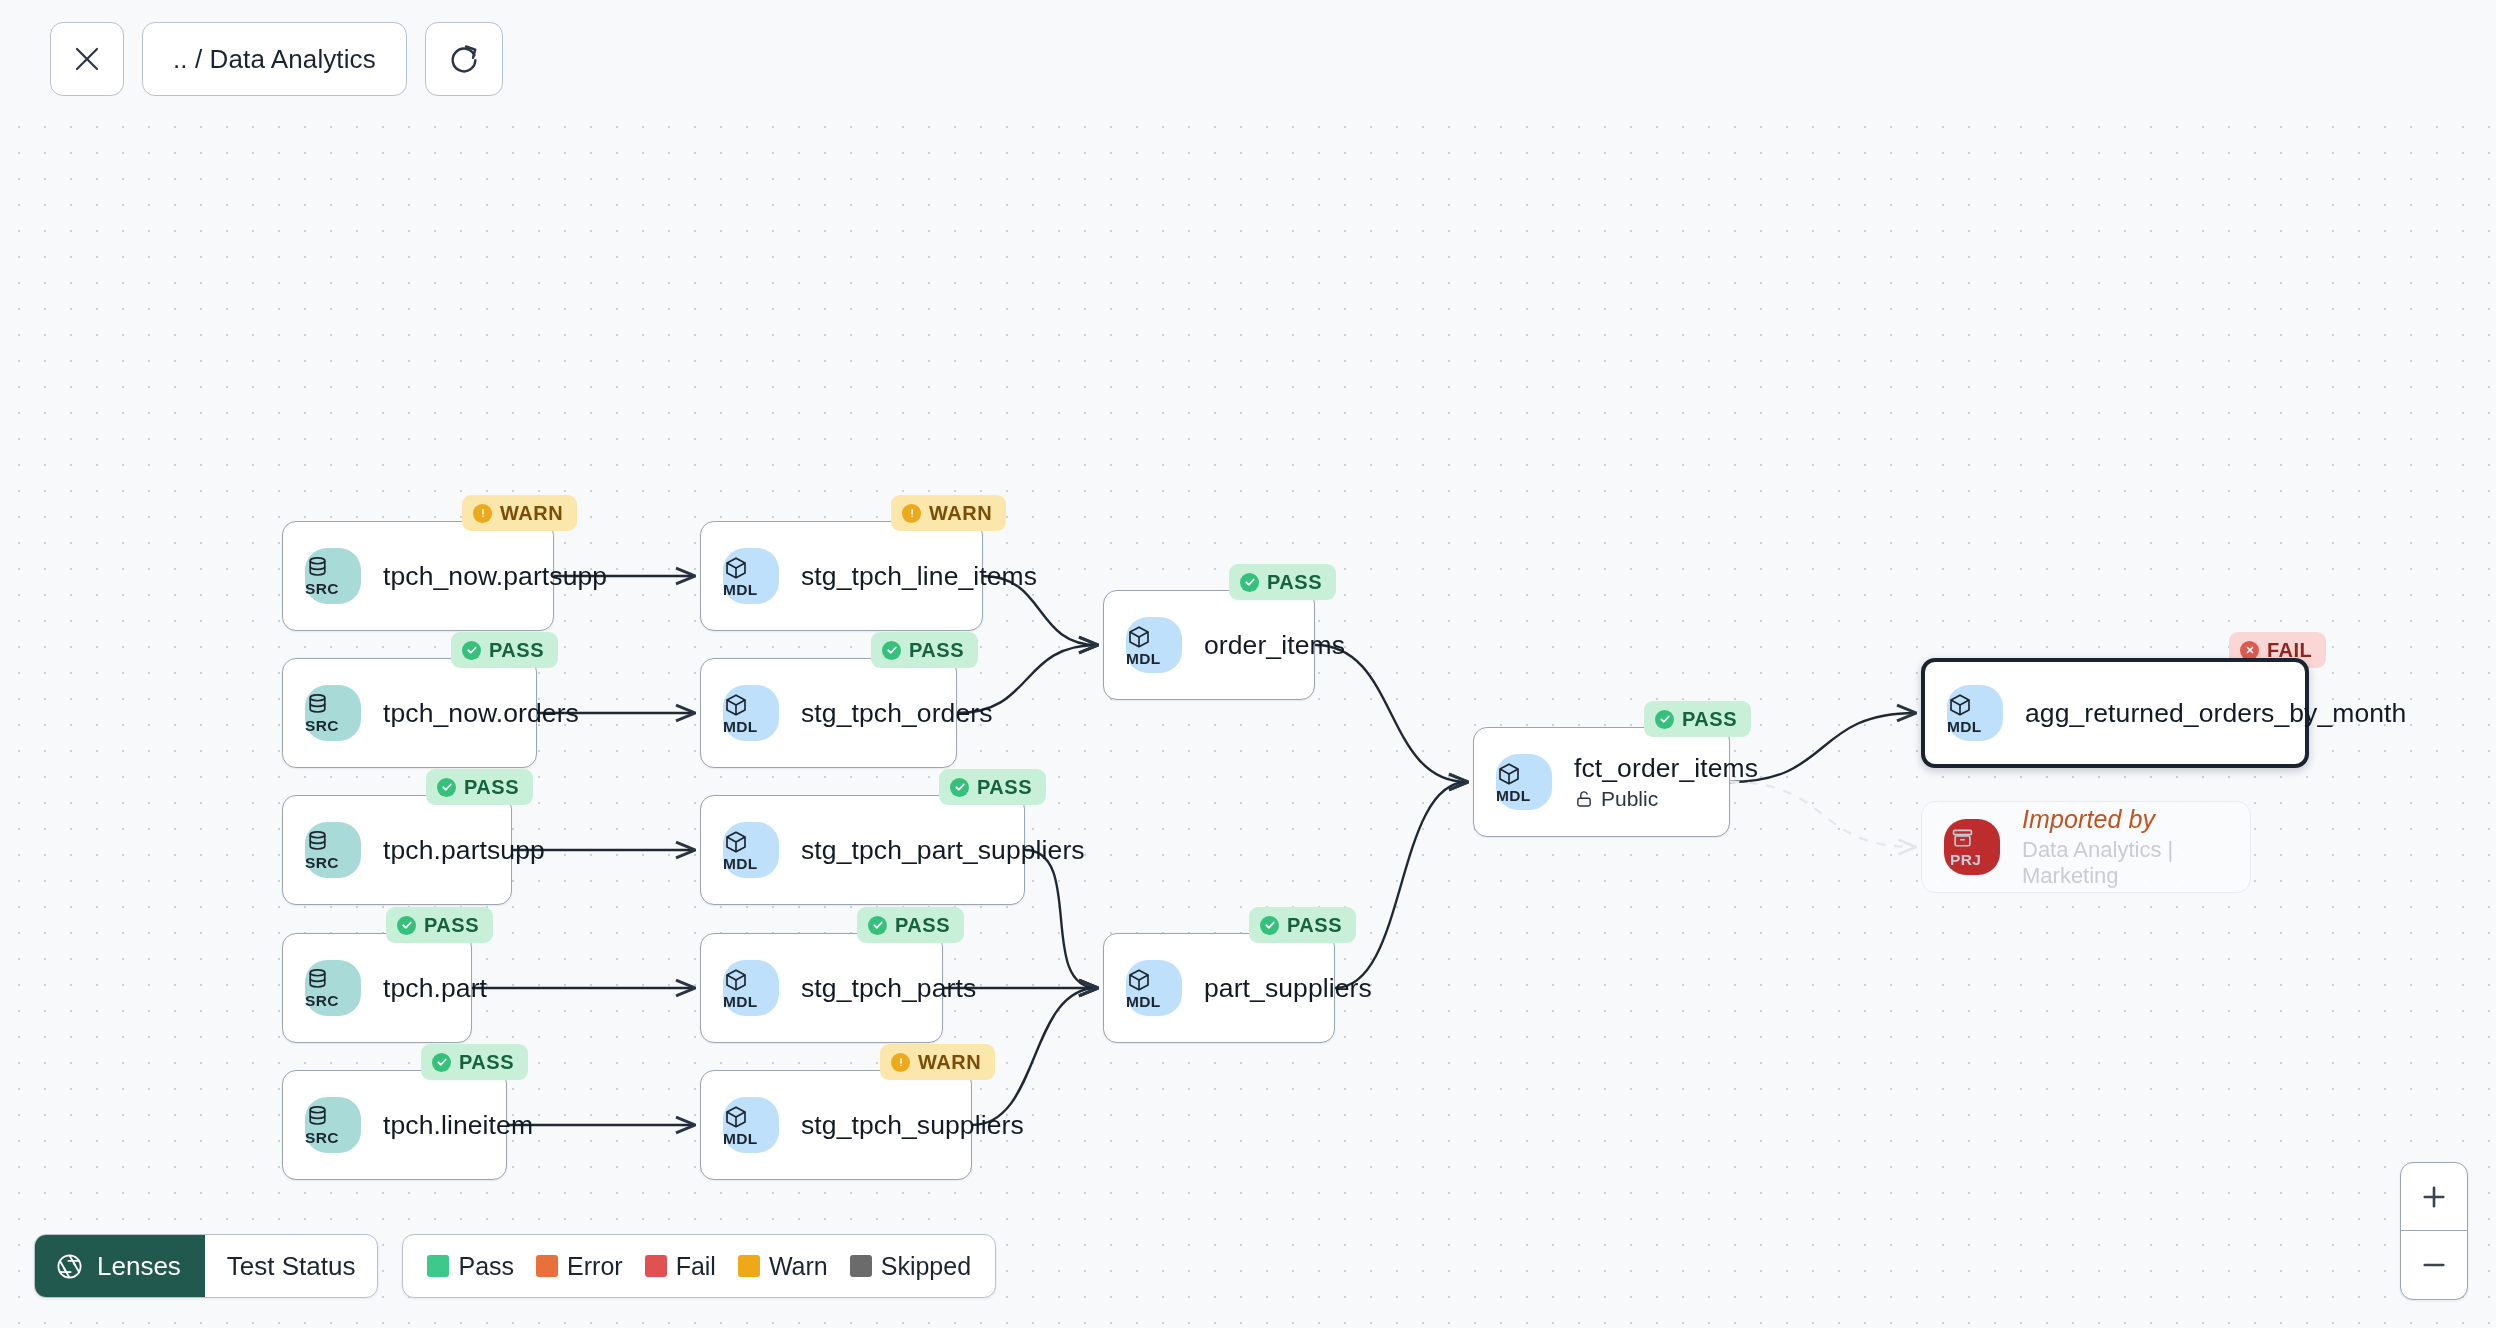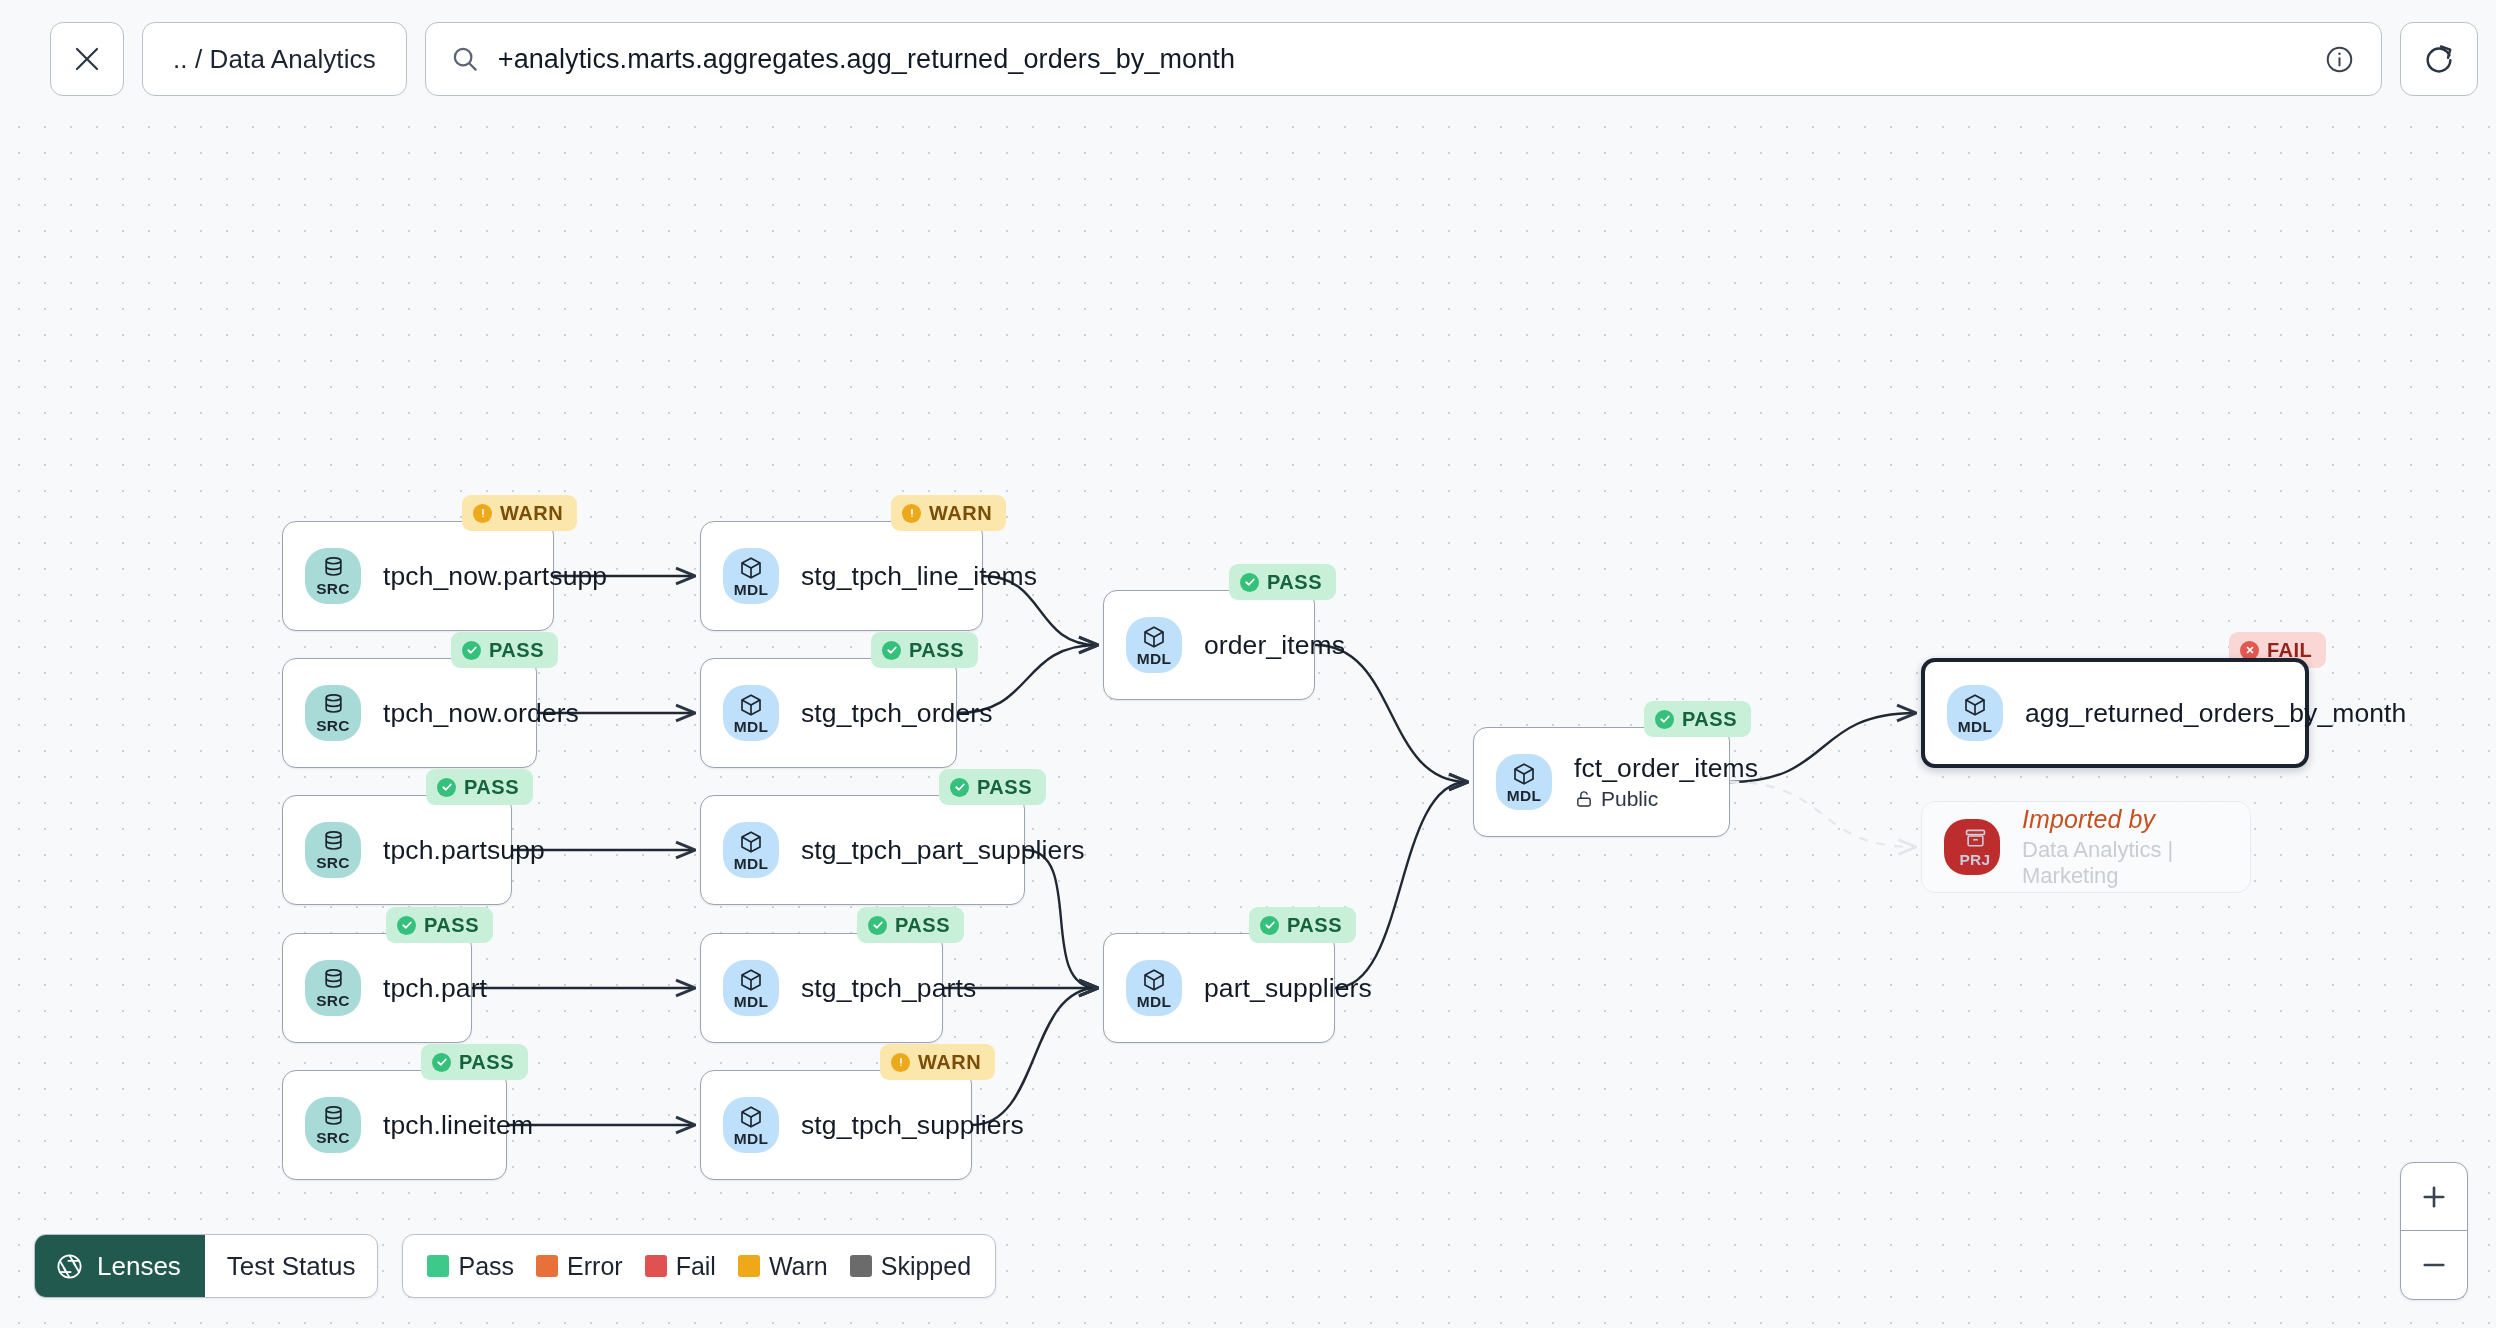--- a/index.html
+++ b/index.html
@@ -91,21 +91,21 @@
     border: 1.5px solid #e6eaef;
     background: #fbfcfd;
     box-shadow: none;
     opacity: .92;
     z-index: 3;
   }
   .type-chip {
     width: 56px; height: 56px;
     border-radius: 22px;
     display: flex; flex-direction: column;
-    align-items: center; justify-content: center;
+    justify-content: center;
     gap: 1px;
     flex-shrink: 0;
   }
   .type-chip.src { background: #a8dbd7; }
   .type-chip.mdl { background: #bfe0fa; }
   .type-chip.prj { background: #b91c1c; padding-left: 6px; }
   .type-chip .tlabel {
     font-size: 15.5px; font-weight: 600;
     color: #1d2630; line-height: 1;
     letter-spacing: .3px;
@@ -215,32 +215,20 @@
     <svg class="ico" width="30" height="30" viewBox="0 0 24 24" fill="none" stroke="#2a3443" stroke-width="1.7" stroke-linecap="round">
       <line x1="4" y1="4" x2="20" y2="20"></line>
         <line x1="20" y1="4" x2="4" y2="20"></line>
     </svg>
   </div>
 
   <div class="tb-btn" id="breadcrumb-btn">
     <span>.. / Data Analytics</span>
   </div>
 
-  <div id="search-box">
-    <svg class="ico" width="30" height="30" viewBox="0 0 24 24" fill="none" stroke="#5a6474" stroke-width="1.8" stroke-linecap="round">
-      <circle cx="10.5" cy="10.5" r="6.6"></circle>
-        <line x1="15.4" y1="15.4" x2="20.5" y2="20.5"></line>
-    </svg>
-    <span id="search-input-text" title="Search lineage">+analytics.marts.aggregates.agg_returned_orders_by_month</span>
-    <svg class="ico" width="31" height="31" viewBox="0 0 24 24" fill="none" stroke="#39434f" stroke-width="1.55" stroke-linecap="round">
-      <circle cx="12" cy="12" r="9.1"></circle>
-        <line x1="12" y1="11" x2="12" y2="16.6"></line>
-        <circle cx="12" cy="7.6" r="0.95" fill="#39434f" stroke="none"></circle>
-    </svg>
-  </div>
 
   <div class="tb-btn" id="refresh-btn">
     <svg class="ico" width="34" height="34" viewBox="0 0 24 24" fill="none" stroke="#2a3443" stroke-width="1.75" stroke-linecap="round" stroke-linejoin="round">
       <path d="M19.3 9.4A8 8 0 1 0 20 12.9"></path>
         <polyline points="13.4,3.2 19.9,5.4 18.4,11.1"></polyline>
     </svg>
   </div>
 </div>
 
 <div id="canvas">

